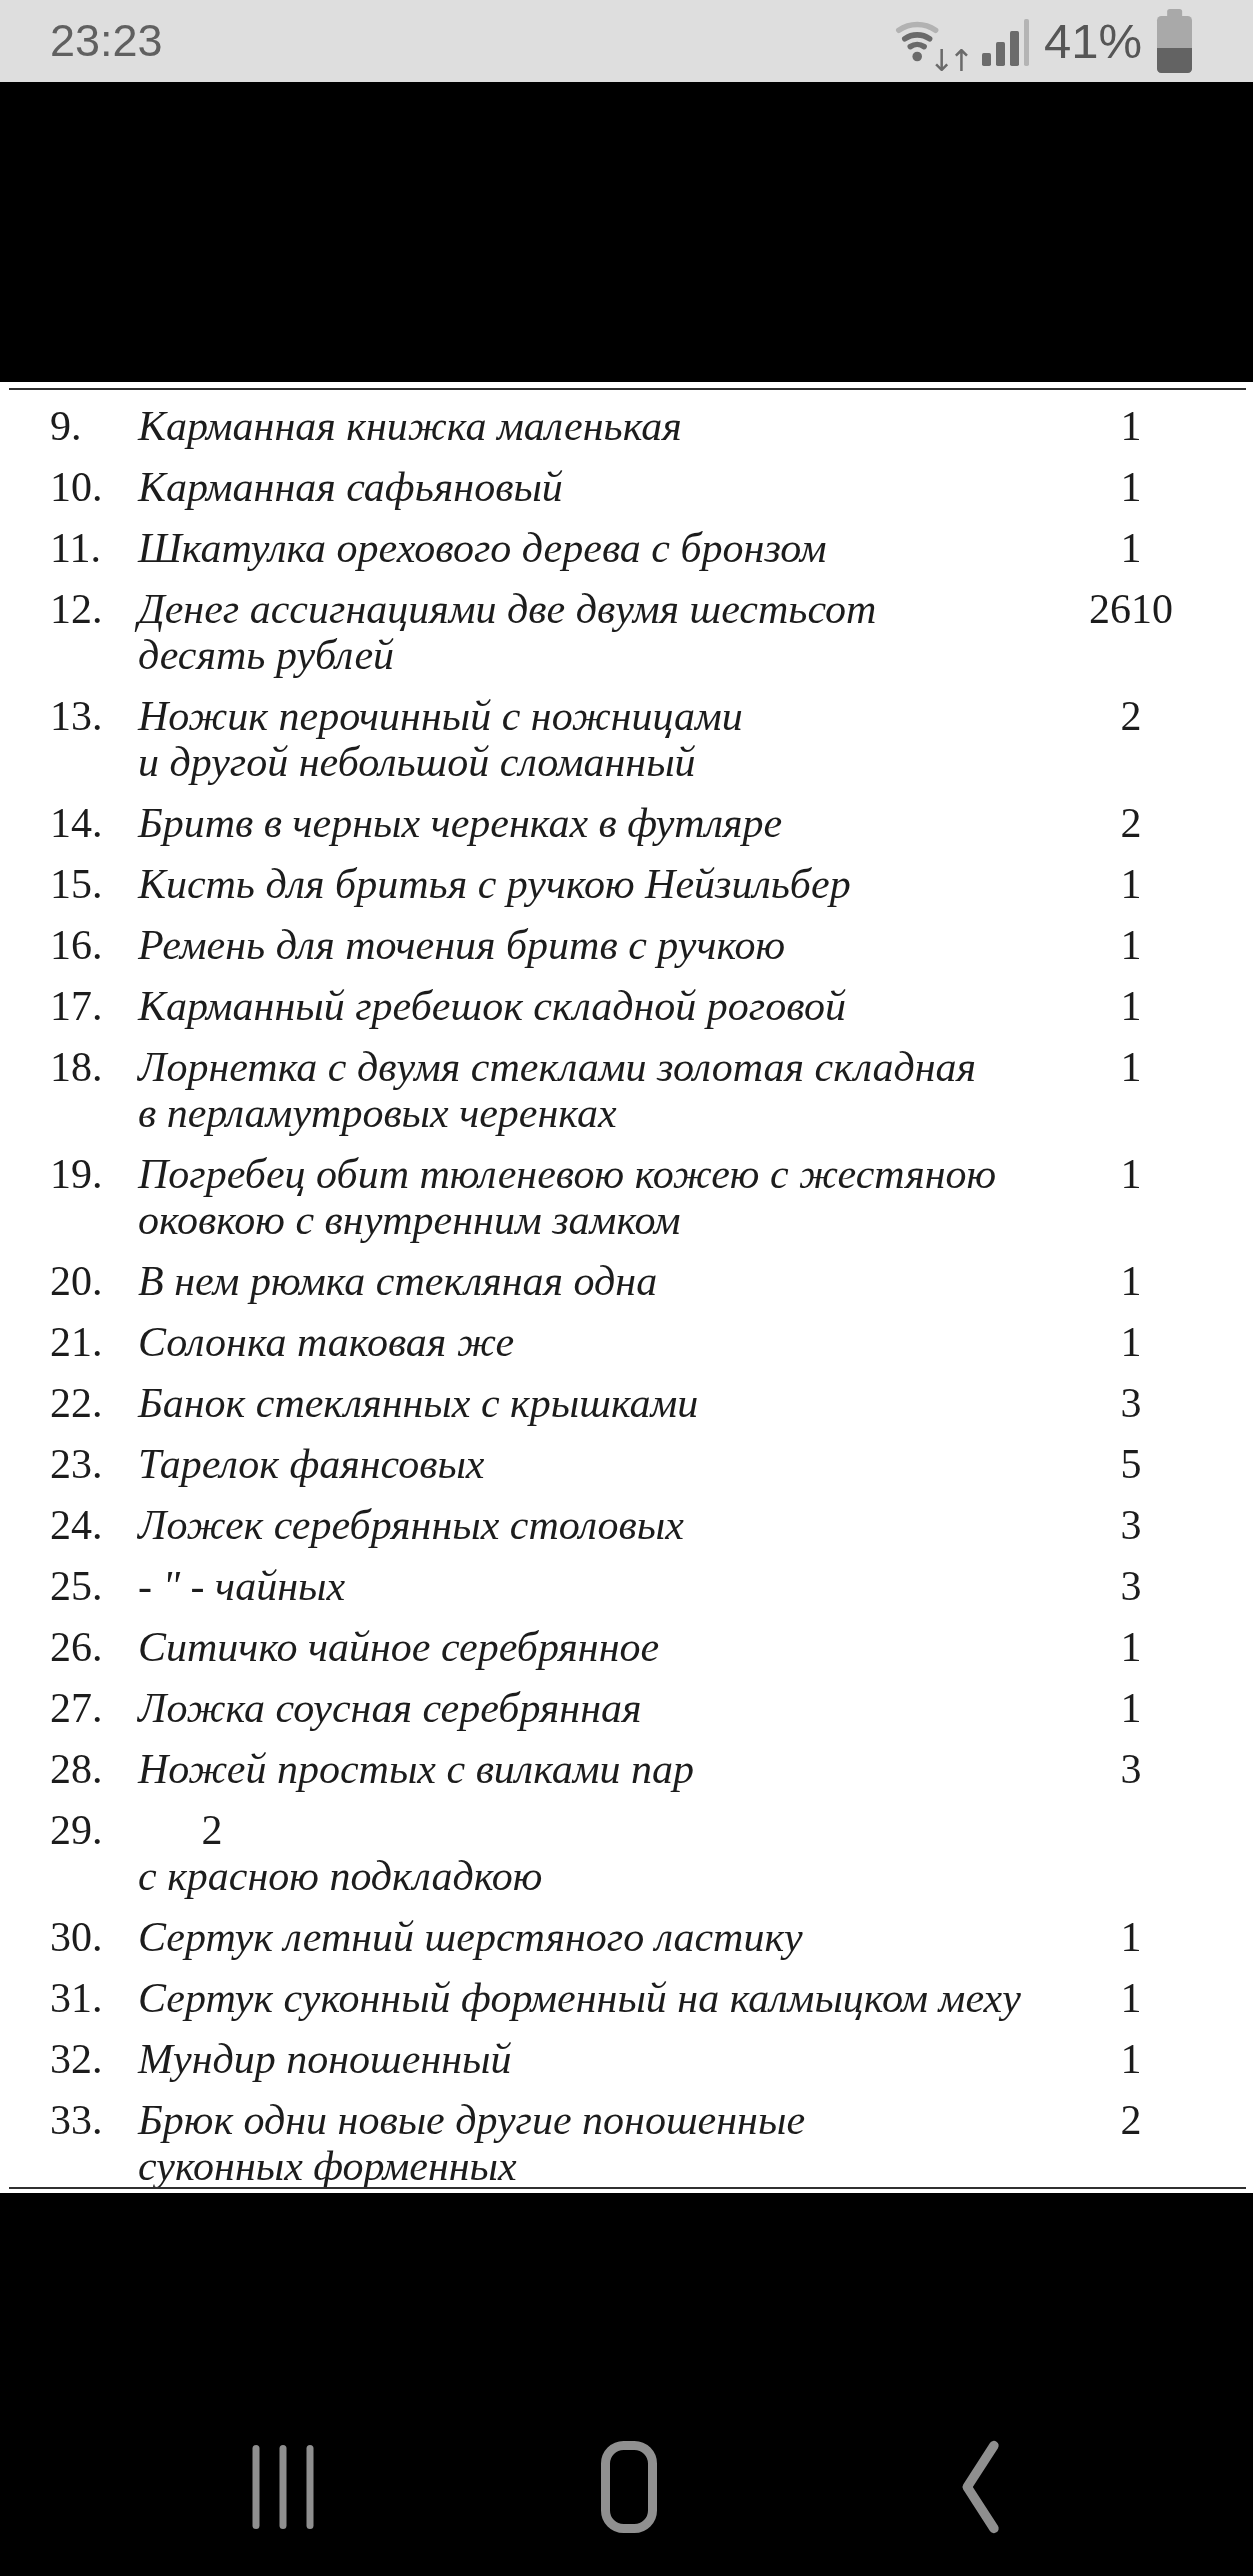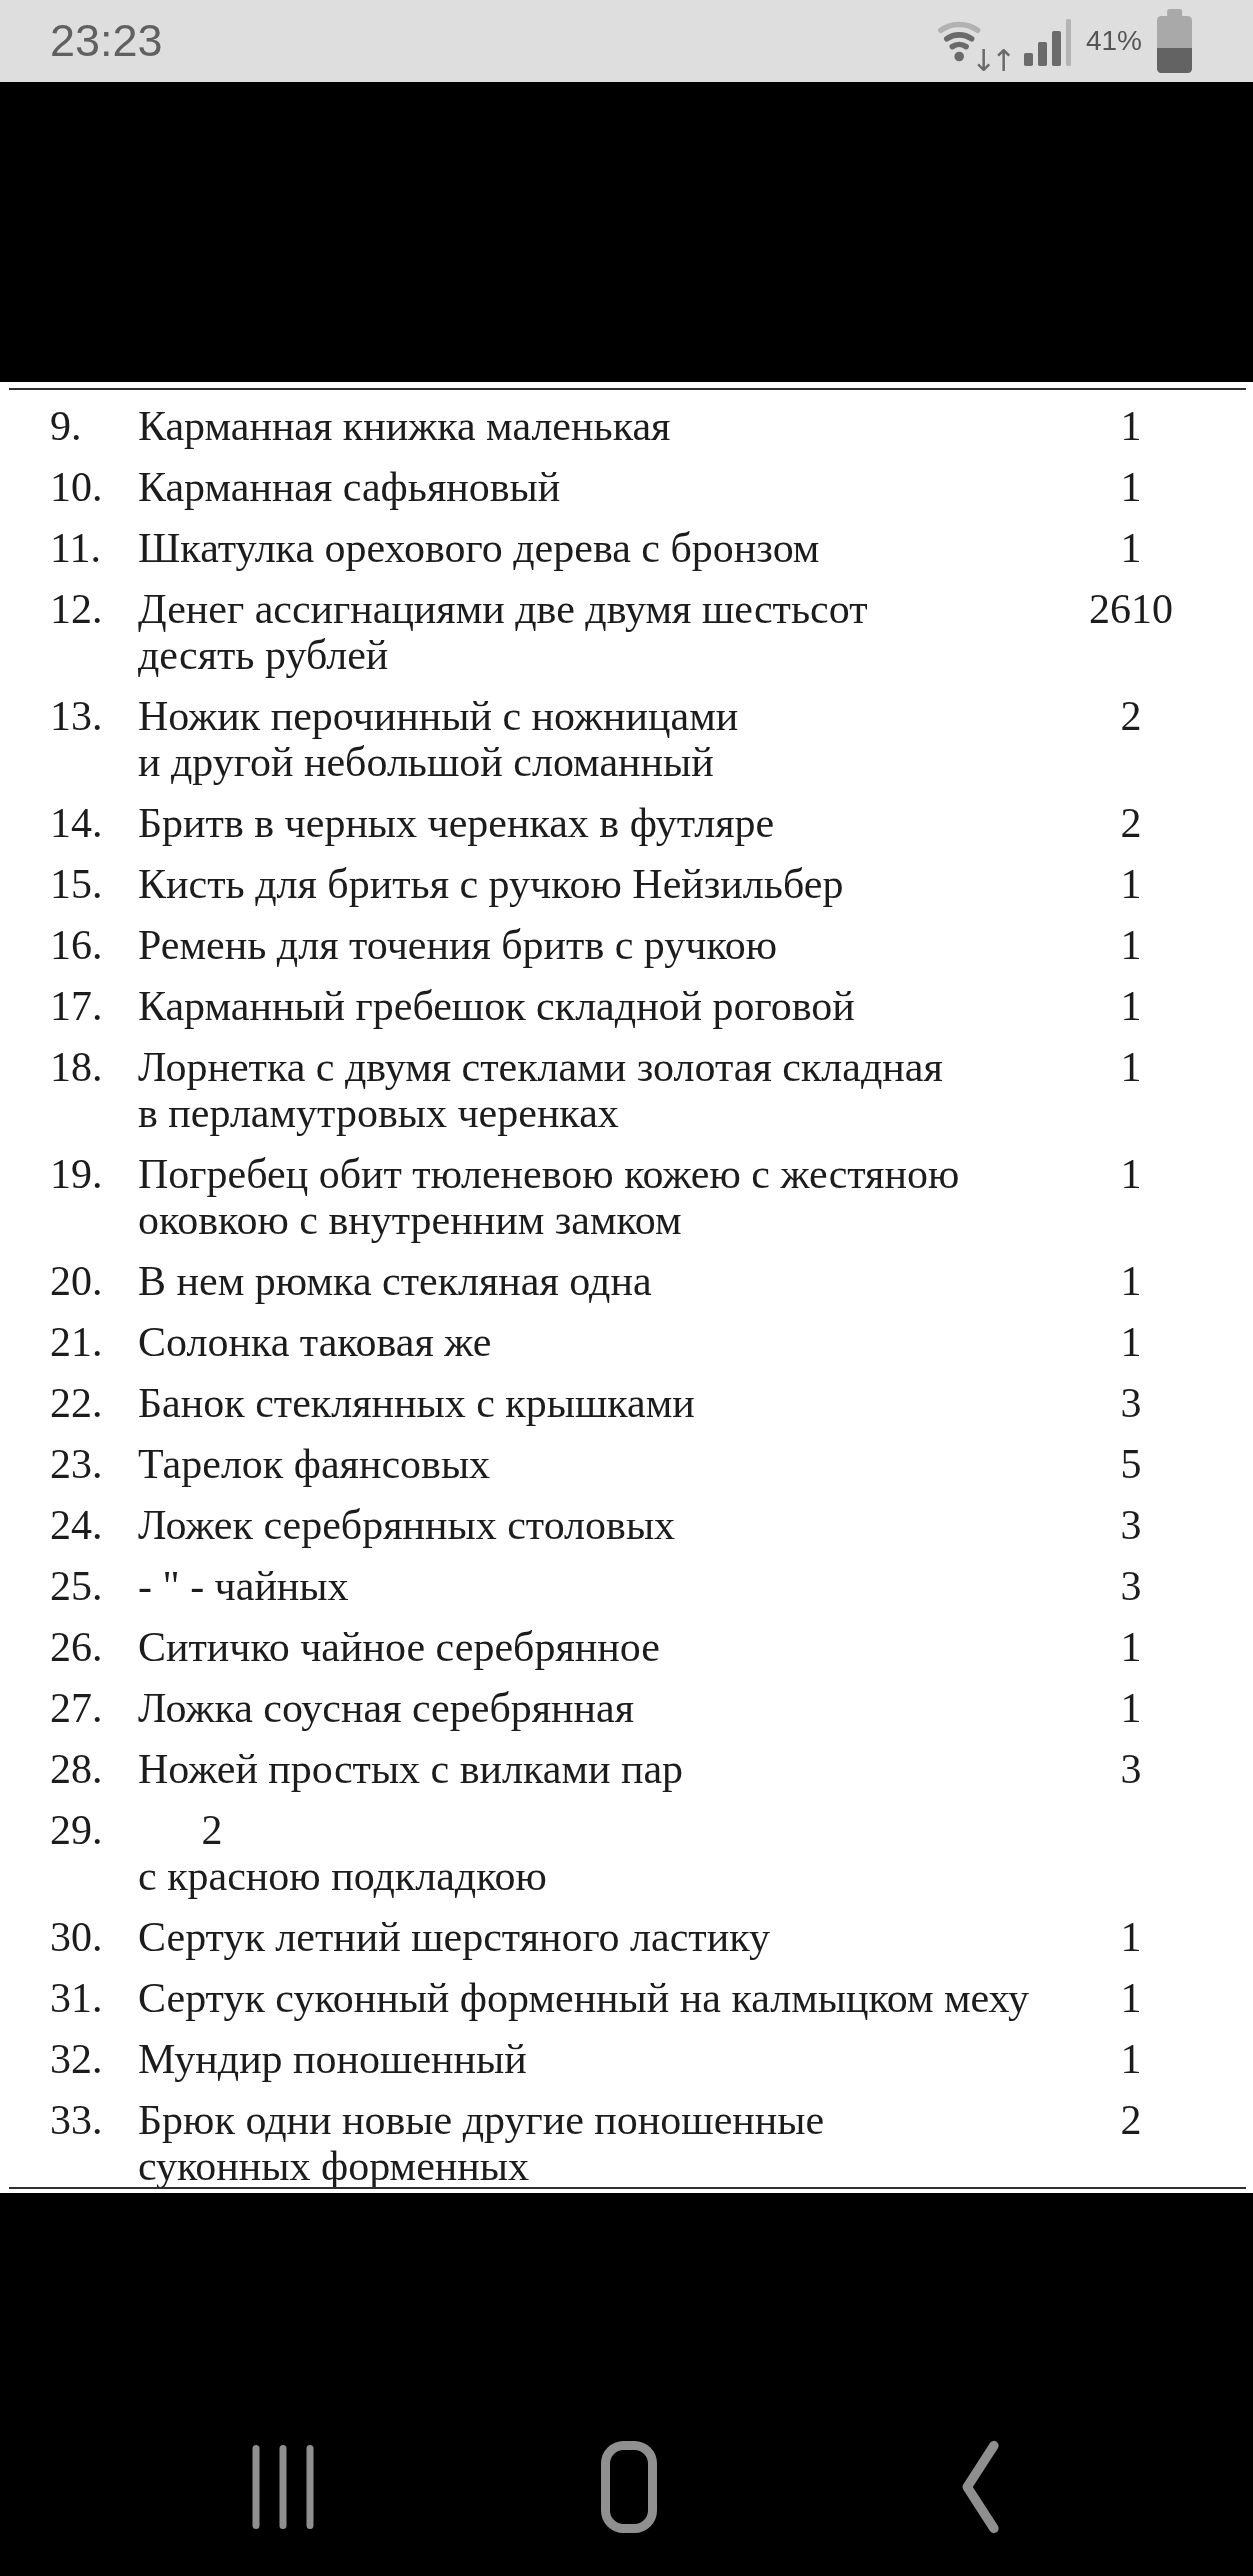--- a/index.html
+++ b/index.html
@@ -16,21 +16,21 @@
     position: absolute; top: 0; left: 0;
     width: 1253px; height: 82px;
     background: #dedede;
     display: flex; align-items: center; justify-content: space-between;
     padding: 0 61px 0 50px;
   }
   .sb-time {
     font-size: 45px; color: #606060; letter-spacing: 0px;
   }
   .sb-right { display: flex; align-items: center; gap: 15px; }
-  .sb-pct { font-size: 28px; color: #565656; }
+  .sb-pct { font-size: 49px; color: #565656; }
 
   .wifi-wrap { position: relative; width: 77px; height: 63px; }
   .updown-arrows {
     position: absolute; right: -1.7px; bottom: -5.2px;
     font-size: 30px; color: #6a6a6a; letter-spacing: -5.2px;
     font-family: "DejaVu Sans", sans-serif;
   }
 
   .signal { display: flex; align-items: flex-end; gap: 5.2px; height: 49px; }
   .signal .bar { background: #6b6b6b; width: 8.7px; border-radius: 1.7px; }
@@ -73,21 +73,21 @@
   .rule-bottom { bottom: 4.4px; }
 
   .content { position: absolute; top: 21px; left: 0; right: 0; }
   .line {
     display: flex; align-items: baseline;
     font-size: 42px; line-height: 46px;
     padding-right: 48px;
   }
   .line.row-end { margin-bottom: 15px; }
   .num  { flex: 0 0 138px; padding-left: 50px; white-space: nowrap; }
-  .txt  { flex: 1 1 auto; min-width: 0; white-space: nowrap; overflow: visible; }
+  .txt  { flex: 1 1 auto; min-width: 0; white-space: nowrap; overflow: visible; font-style: italic; }
   .qty  { flex: 0 0 148px; text-align: center; white-space: nowrap; }
 
   
   .navbar { position: absolute; top: 2193px; left: 0; width: 1253px; height: 383px; }
   .nav-btn {
     position: absolute; transform: translate(-50%, -50%);
     display: flex; align-items: center; justify-content: center;
     background: transparent; border: none; cursor: pointer;
   }
   .nav-recents { left: 283px; top: 294px; }

